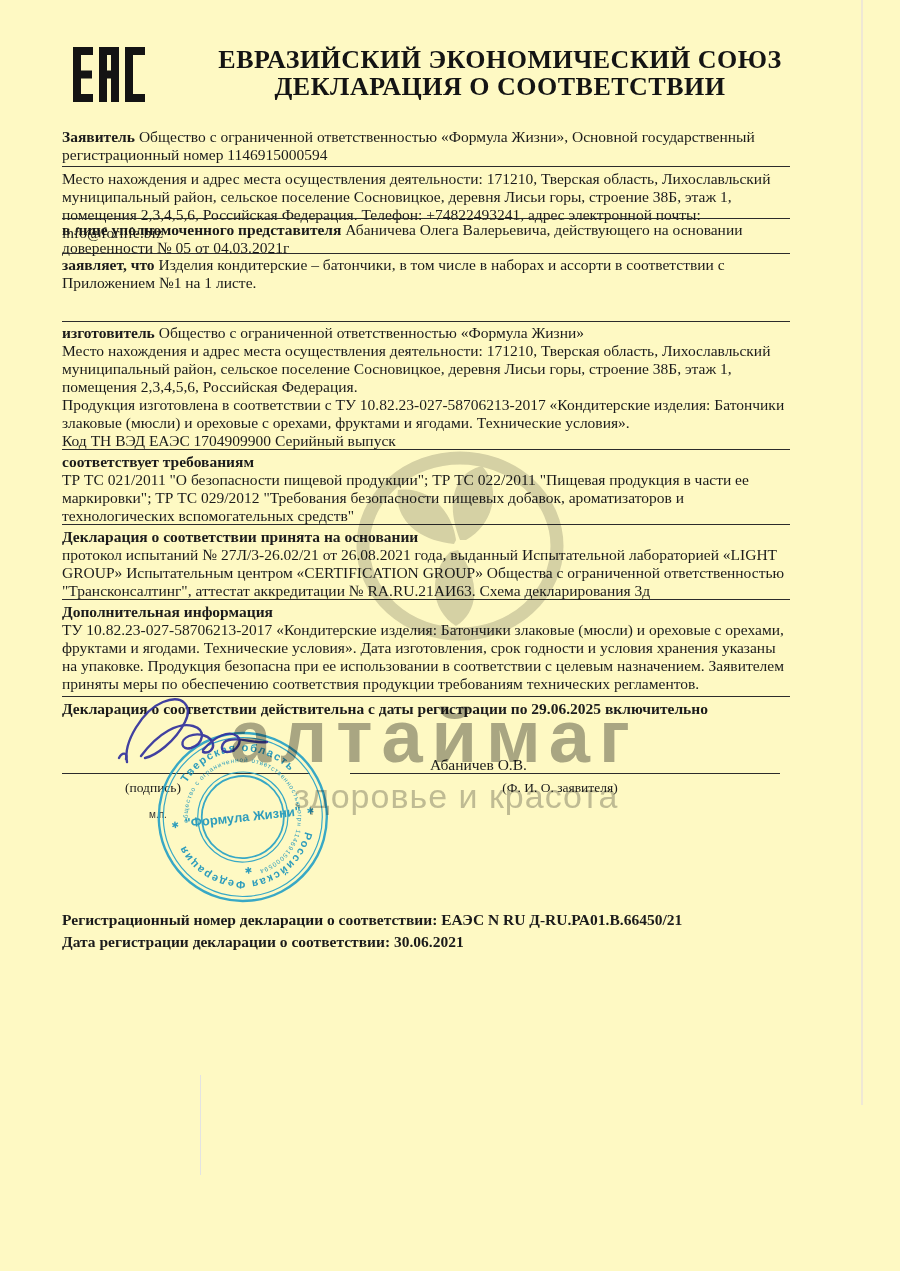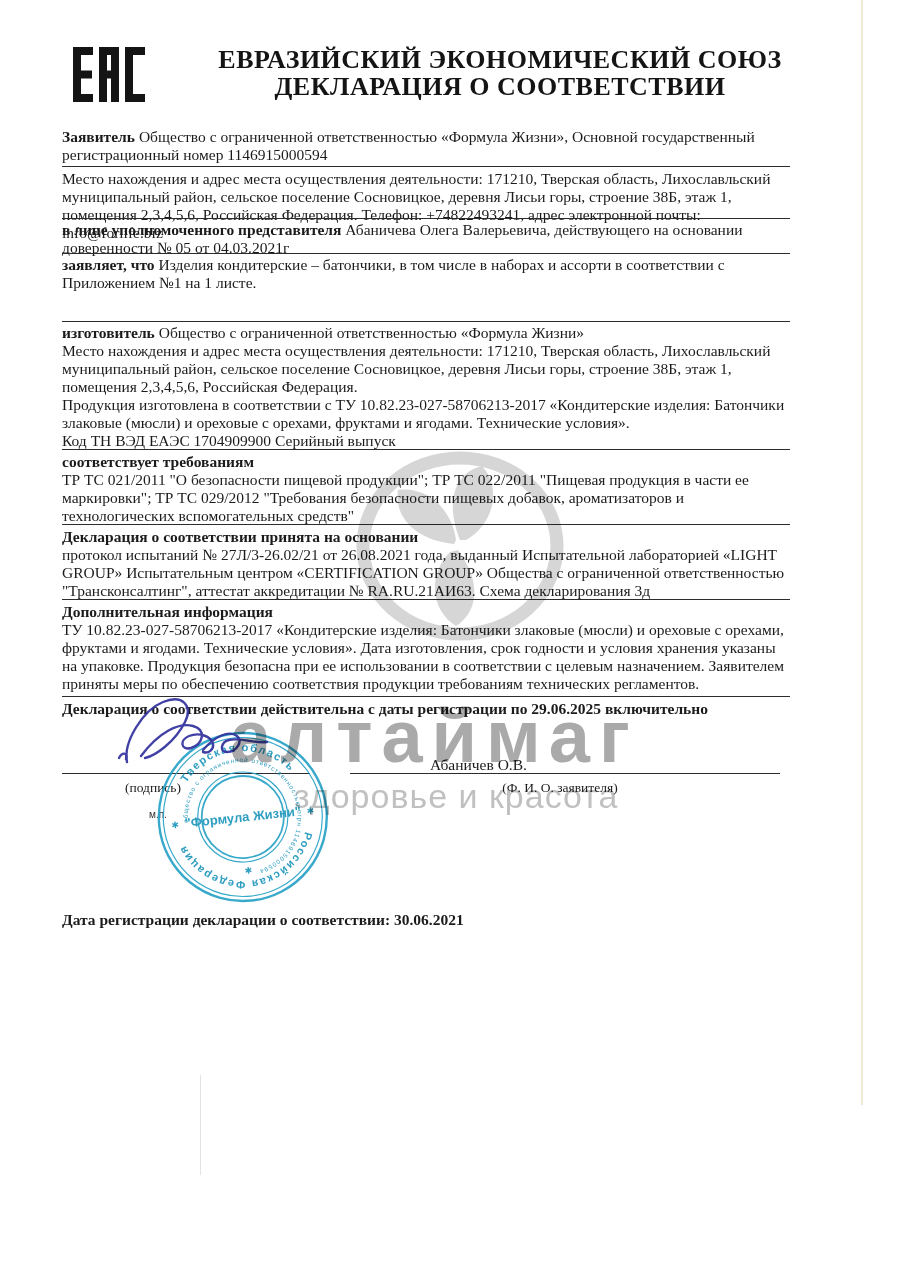--- a/index.html
+++ b/index.html
@@ -1,18 +1,18 @@
 <!DOCTYPE html>
 <html><head>
 <meta charset="utf-8">
 <style>
   html,body{margin:0;padding:0;background:#888;}
   .page{
     position:relative; width:900px; height:1271px; margin:0 auto;
-    background:#ffffff; overflow:hidden;
+    background:#fef9c3; overflow:hidden;
     font-family:"Liberation Serif", serif; color:#1b1b1b;
   }
   
   .eac-logo{position:absolute; left:73px; top:47px; width:72px; height:55px;}
   .title-block{position:absolute; left:160px; top:46px; width:680px; text-align:center;
     font-weight:bold; font-size:26px; line-height:27px; letter-spacing:.5px; color:#141414;}
   
   .sec{position:absolute; left:62px; width:730px; font-size:15.5px; line-height:18px;}
   .sec b{font-weight:bold;}
   .rule{position:absolute; left:62px; width:728px; height:0; border-top:1.6px solid #2c2c2c;}
@@ -157,20 +157,21 @@
         </text>
         <text x="0" y="4.5" text-anchor="middle" font-size="13" font-weight="bold">"Формула Жизни"</text>
         <text x="-68" y="4" text-anchor="middle" font-size="9">✱</text>
         <text x="68" y="4" text-anchor="middle" font-size="9">✱</text>
         <text x="0" y="57" text-anchor="middle" font-size="9">✱</text>
       </g>
     </svg>
   </div>
 
   <div class="reg" style="top:909px;">
+    <div>Регистрационный номер декларации о соответствии: ЕАЭС N RU Д-RU.РА01.В.66450/21</div>
     <div>Дата регистрации декларации о соответствии: 30.06.2021</div>
   </div>
 
   <div class="wm wm-flower">
     <svg width="216" height="196" viewBox="0 0 216 196">
       <g opacity=".42">
         <ellipse cx="108" cy="98" rx="97" ry="88" fill="none" stroke="#9d9d9d" stroke-width="13"></ellipse>
         <g fill="#9d9d9d">
           <path d="M108 92 C 92 52, 104 24, 130 18 C 150 40, 142 76, 114 92 Z"></path>
           <path d="M102 96 C 62 92, 42 68, 46 42 C 76 38, 100 62, 104 92 Z"></path>

